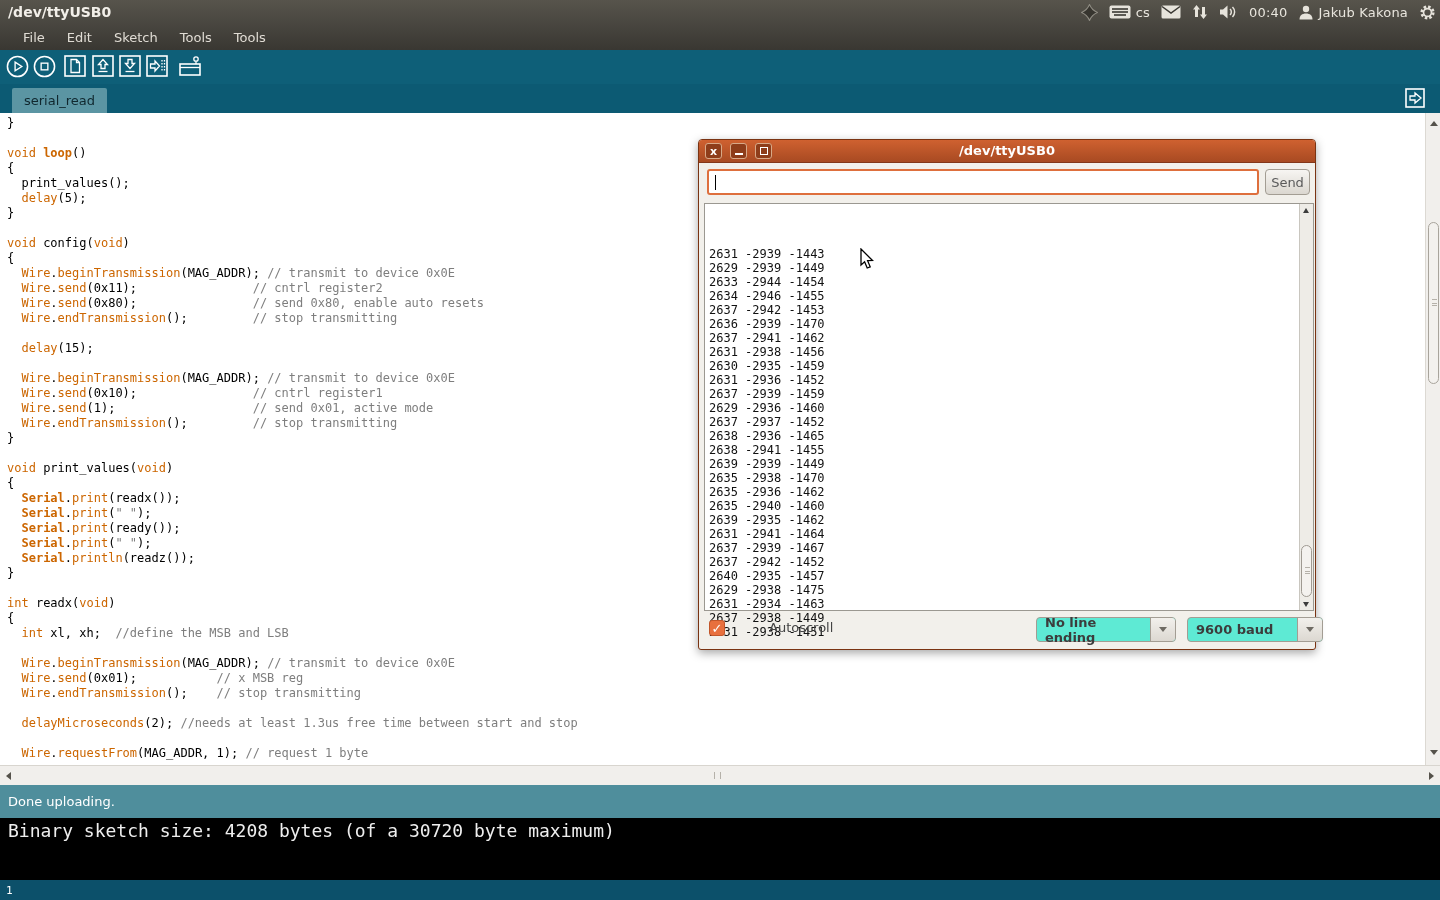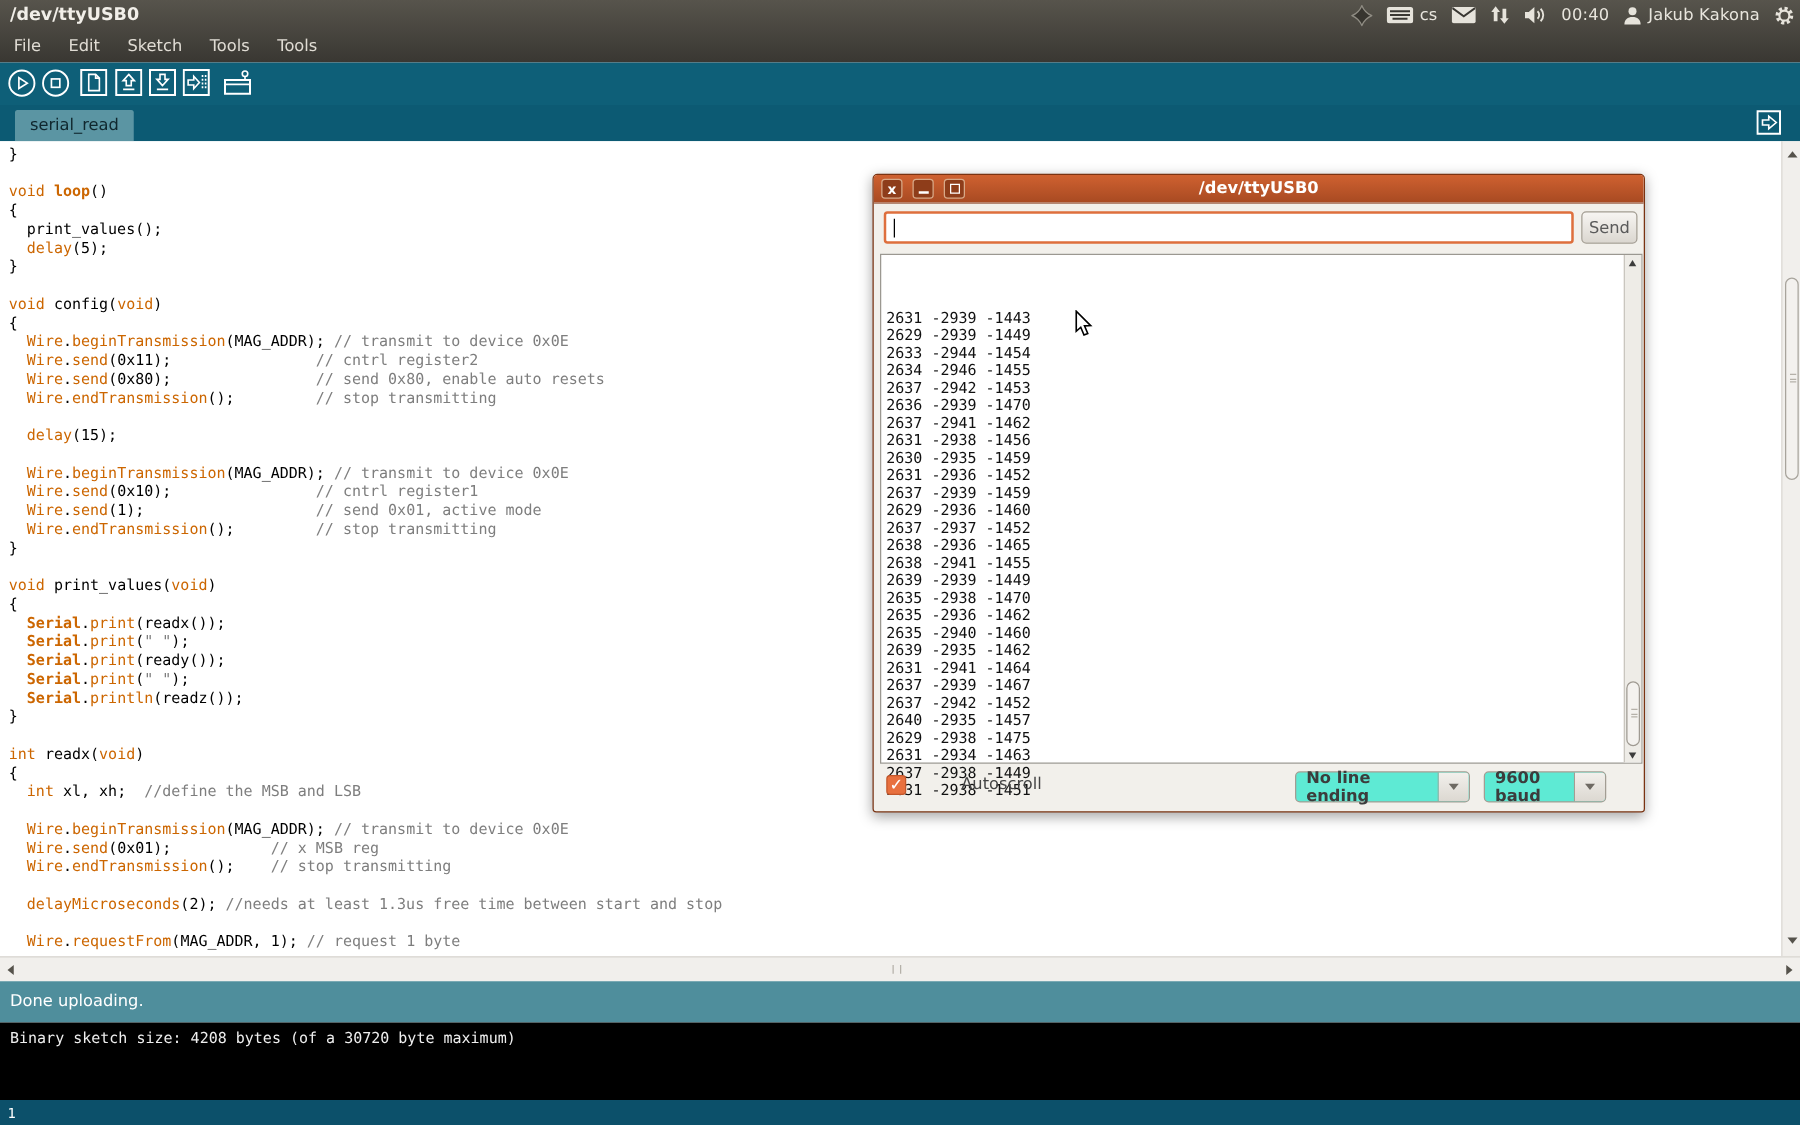--- a/index.html
+++ b/index.html
@@ -10,21 +10,21 @@
   
   .hdr { position:absolute; left:0; top:0; width:1440px; height:50px;
          background:linear-gradient(#57544c, #393732); }
   .top-panel { position:absolute; left:0; top:0; width:1440px; height:24px; display:flex; align-items:center; }
   .win-title { color:#f2efe9; font-weight:bold; font-size:14px; padding-left:8px; }
   .tray { position:absolute; right:4px; top:0; height:24px; display:flex; align-items:center; gap:11px; color:#e8e5dd; font-size:13px;justify-content:center; }
   .tray svg { display:block; }
   .tray-label { letter-spacing:0.2px; }
 
   
-  .menubar { position:absolute; left:0; top:24px; height:26px; display:flex; align-items:center; padding-left:0; }
+  .menubar { position:absolute; left:0; top:24px; height:26px; display:flex; align-items:center; padding-left:12px; }
   .menu-item { color:#e0dcd4; font-size:13px; padding:4px 11px; cursor:default; }
 
   
   .toolbar { position:absolute; left:0; top:50px; width:1440px; height:34px; background:#0e5f78; }
   .tb-btn { position:absolute; top:5px; height:24px; }
   .tb-btn svg { display:block; }
 
   
   .tabbar { position:absolute; left:0; top:84px; width:1440px; height:29px; background:#0c5a73; }
   .tab { position:absolute; left:12px; top:4px; width:95px; height:25px; background:#5b95a3;
@@ -52,21 +52,21 @@
   .arr-up    { border-left:4px solid transparent; border-right:4px solid transparent; border-bottom:5px solid #55524b; }
   .arr-down  { border-left:4px solid transparent; border-right:4px solid transparent; border-top:5px solid #55524b; }
   .arr-left  { border-top:4px solid transparent; border-bottom:4px solid transparent; border-right:5px solid #55524b; }
   .arr-right { border-top:4px solid transparent; border-bottom:4px solid transparent; border-left:5px solid #55524b; }
   .hscroll { position:absolute; left:0; top:765px; width:1440px; height:20px; background:#f1efec; border-top:1px solid #d8d5cf; }
 
   
   .statusbar { position:absolute; left:0; top:785px; width:1440px; height:33px; background:#4f8e9c;
                color:#fff; font-size:13px; display:flex; align-items:center; padding-left:8px; }
   .console { position:absolute; left:0; top:818px; width:1440px; height:62px; background:#000;
-             color:#eee; font-family:"DejaVu Sans Mono", monospace; font-size:12px; line-height:15px; padding:5px 8px; }
+             color:#eee; font-family:"DejaVu Sans Mono", monospace; font-size:18px; line-height:15px; padding:5px 8px; }
   .footer { position:absolute; left:0; top:880px; width:1440px; height:20px; background:#0c506a;
             color:#fff; font-family:"DejaVu Sans Mono", monospace; font-size:11px; display:flex; align-items:center; padding-left:6px; }
 
   
   .sm-win { position:absolute; left:698px; top:139px; width:618px; height:511px;
             background:#f2f0eb; border:1px solid #7a3312; border-radius:4px 4px 3px 3px;
             box-shadow:0 3px 10px rgba(0,0,0,0.35); }
   .sm-title { position:absolute; left:0; top:0; width:100%; height:23px;
               background:linear-gradient(#cf6130, #a84a22); border-radius:3px 3px 0 0;
               border-bottom:1px solid #83371a; }
@@ -99,21 +99,21 @@
   .sm-check { position:absolute; left:10px; top:3px; width:16px; height:16px; background:#e8703e;
               border:1px solid #c2562a; border-radius:3px; color:#fff; font-size:13px; line-height:15px; text-align:center; }
   .sm-check-label { position:absolute; left:34px; top:3px; font-size:13px; color:#444;margin-left:36px; }
   .dd { position:absolute; top:0; height:25px; border:1px solid #a39d93; border-radius:4px;
         background:#5eead4; display:flex;font-weight:bold; }
   .dd-value { flex:1; font-size:13px; color:#3c3c3c; display:flex; align-items:center; padding-left:8px; }
   .dd-btn { width:25px; background:linear-gradient(#f2f0ec, #dcd8d1); border-left:1px solid #a39d93;
             border-radius:0 3px 3px 0; display:flex; align-items:center; justify-content:center; }
   .dd-btn .arr-down { border-top-color:#6e6a63; }
   .dd-1 { left:337px; width:140px; }
-  .dd-2 { left:488px; width:98px; }
+  .dd-2 { left:488px; width:136px; }
 
   
   .cursor { position:absolute; left:860px; top:248px; z-index:99; }
 </style>
 </head>
 <body>
 
 <div class="screen">
 
   <div class="hdr"></div>

